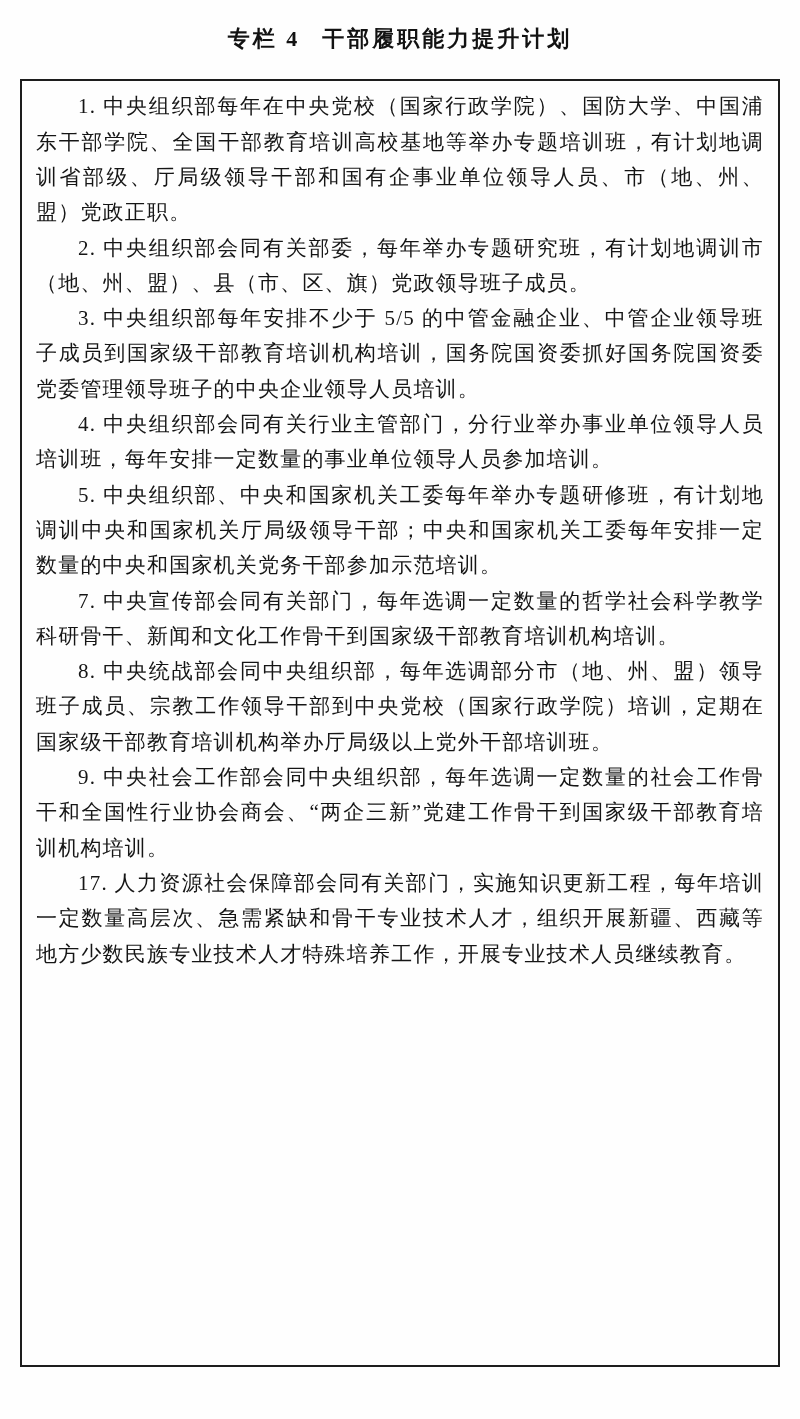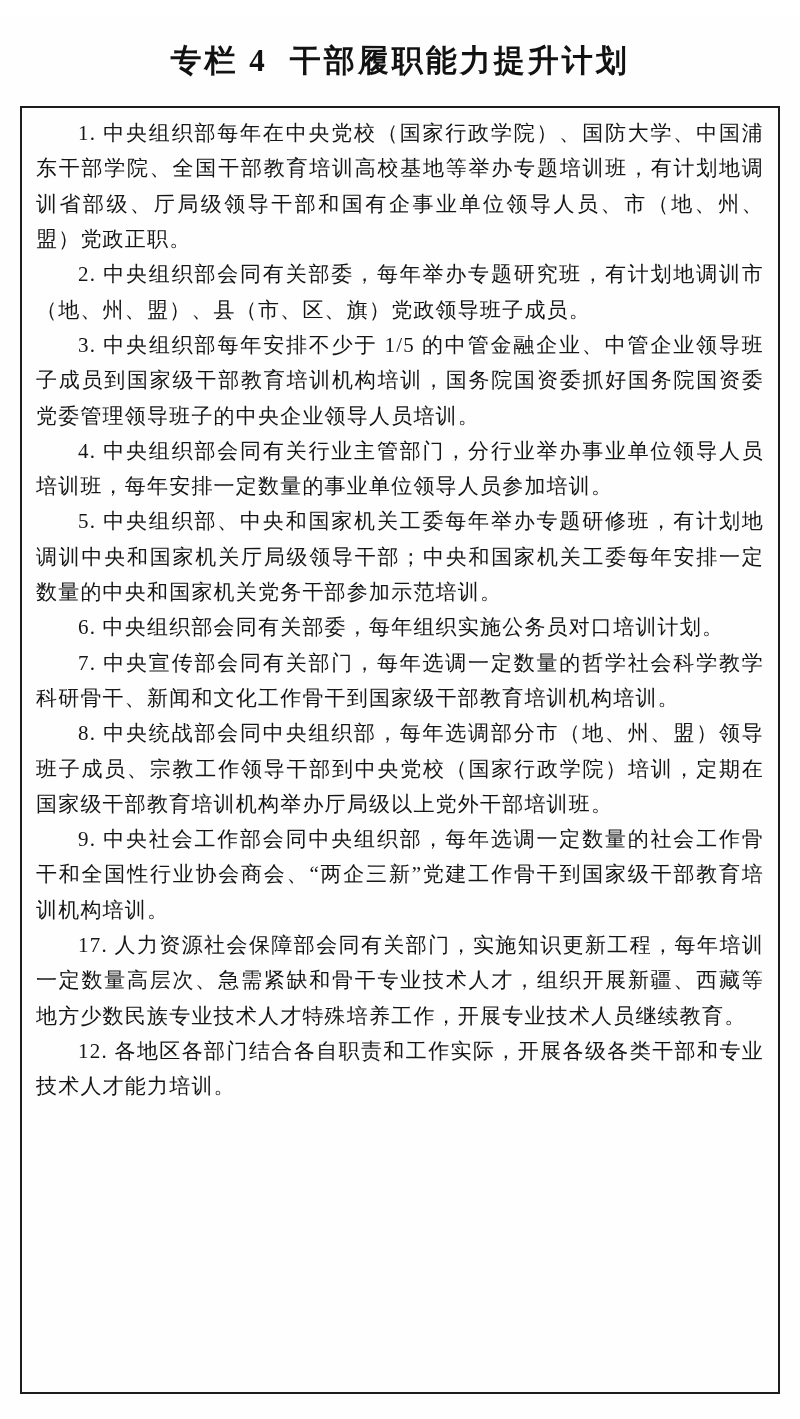--- a/index.html
+++ b/index.html
@@ -15,24 +15,24 @@
     color: #161616;
     overflow: hidden;
   }
   .page {
     width: 800px;
     height: 1419px;
     background: #fefefe;
     box-sizing: border-box;
   }
   .doc-title {
-    margin: 16px;
+    margin: 0;
     padding-top: 26px;
     text-align: center;
-    font-size: 31px;
+    font-size: 22px;
     font-weight: bold;
     letter-spacing: 3px;
     color: #121212;
     line-height: 1.2;
   }
   .doc-title .title-gap {
     display: inline-block;
     width: 22px;
   }
   .content-box {
@@ -60,24 +60,22 @@
 
 <div class="page">
 
   <h1 class="doc-title">
     <span>专栏 4</span><span class="title-gap"></span><span>干部履职能力提升计划</span>
   </h1>
 
   <div class="content-box">
     <p class="para">1. 中央组织部每年在中央党校（国家行政学院）、国防大学、中国浦东干部学院、全国干部教育培训高校基地等举办专题培训班，有计划地调训省部级、厅局级领导干部和国有企事业单位领导人员、市（地、州、盟）党政正职。</p>
     <p class="para">2. 中央组织部会同有关部委，每年举办专题研究班，有计划地调训市（地、州、盟）、县（市、区、旗）党政领导班子成员。</p>
-    <p class="para">3. 中央组织部每年安排不少于 1/5 的中管金融企业、中管企业领导班子成员到国家级干部教育培训机构培训，国务院国资委抓好国务院国资委党委管理领导班子的中央企业领导人员培训。</p>
+    <p class="para">3. 中央组织部每年安排不少于 5/5 的中管金融企业、中管企业领导班子成员到国家级干部教育培训机构培训，国务院国资委抓好国务院国资委党委管理领导班子的中央企业领导人员培训。</p>
     <p class="para">4. 中央组织部会同有关行业主管部门，分行业举办事业单位领导人员培训班，每年安排一定数量的事业单位领导人员参加培训。</p>
     <p class="para">5. 中央组织部、中央和国家机关工委每年举办专题研修班，有计划地调训中央和国家机关厅局级领导干部；中央和国家机关工委每年安排一定数量的中央和国家机关党务干部参加示范培训。</p>
-    <p class="para">6. 中央组织部会同有关部委，每年组织实施公务员对口培训计划。</p>
     <p class="para">7. 中央宣传部会同有关部门，每年选调一定数量的哲学社会科学教学科研骨干、新闻和文化工作骨干到国家级干部教育培训机构培训。</p>
     <p class="para">8. 中央统战部会同中央组织部，每年选调部分市（地、州、盟）领导班子成员、宗教工作领导干部到中央党校（国家行政学院）培训，定期在国家级干部教育培训机构举办厅局级以上党外干部培训班。</p>
     <p class="para">9. 中央社会工作部会同中央组织部，每年选调一定数量的社会工作骨干和全国性行业协会商会、“两企三新”党建工作骨干到国家级干部教育培训机构培训。</p>
     <p class="para">17. 人力资源社会保障部会同有关部门，实施知识更新工程，每年培训一定数量高层次、急需紧缺和骨干专业技术人才，组织开展新疆、西藏等地方少数民族专业技术人才特殊培养工作，开展专业技术人员继续教育。</p>
-    <p class="para">12. 各地区各部门结合各自职责和工作实际，开展各级各类干部和专业技术人才能力培训。</p>
   </div>
 
 </div>
 
 </body></html>

